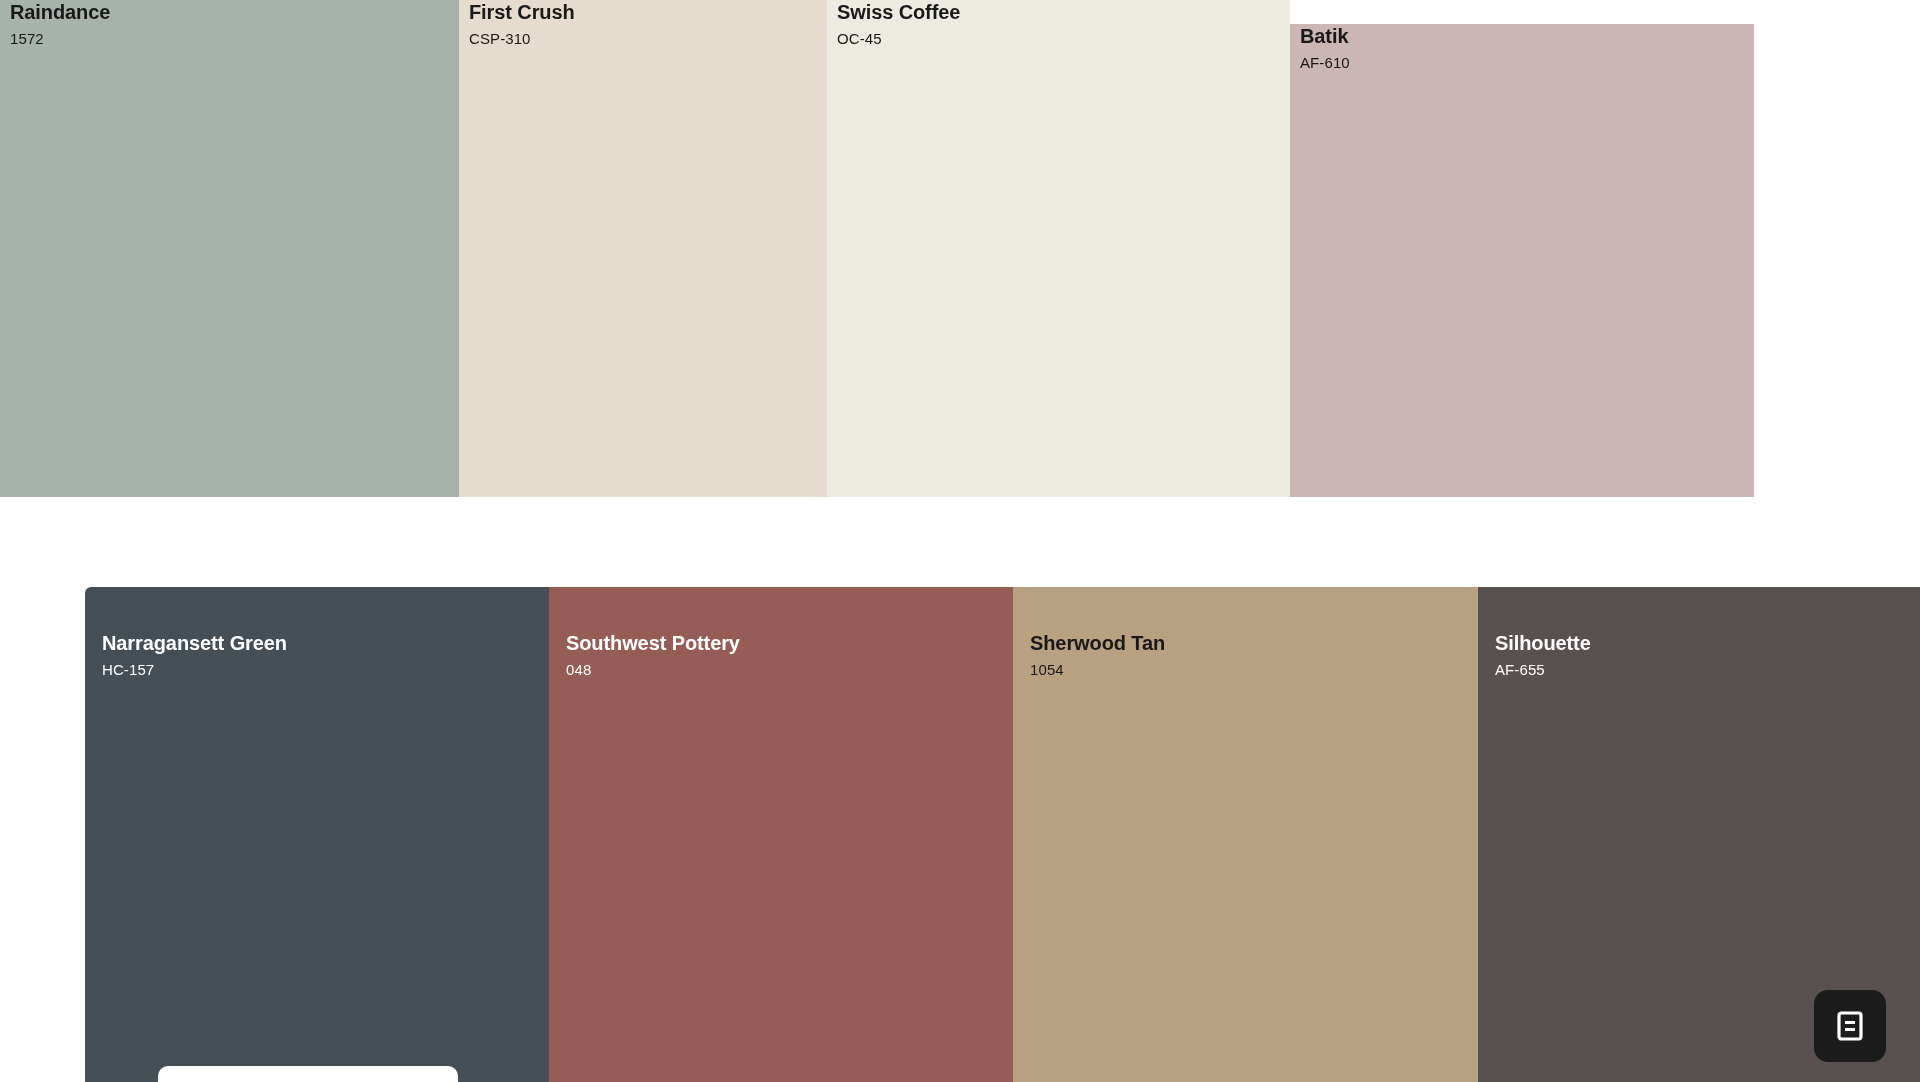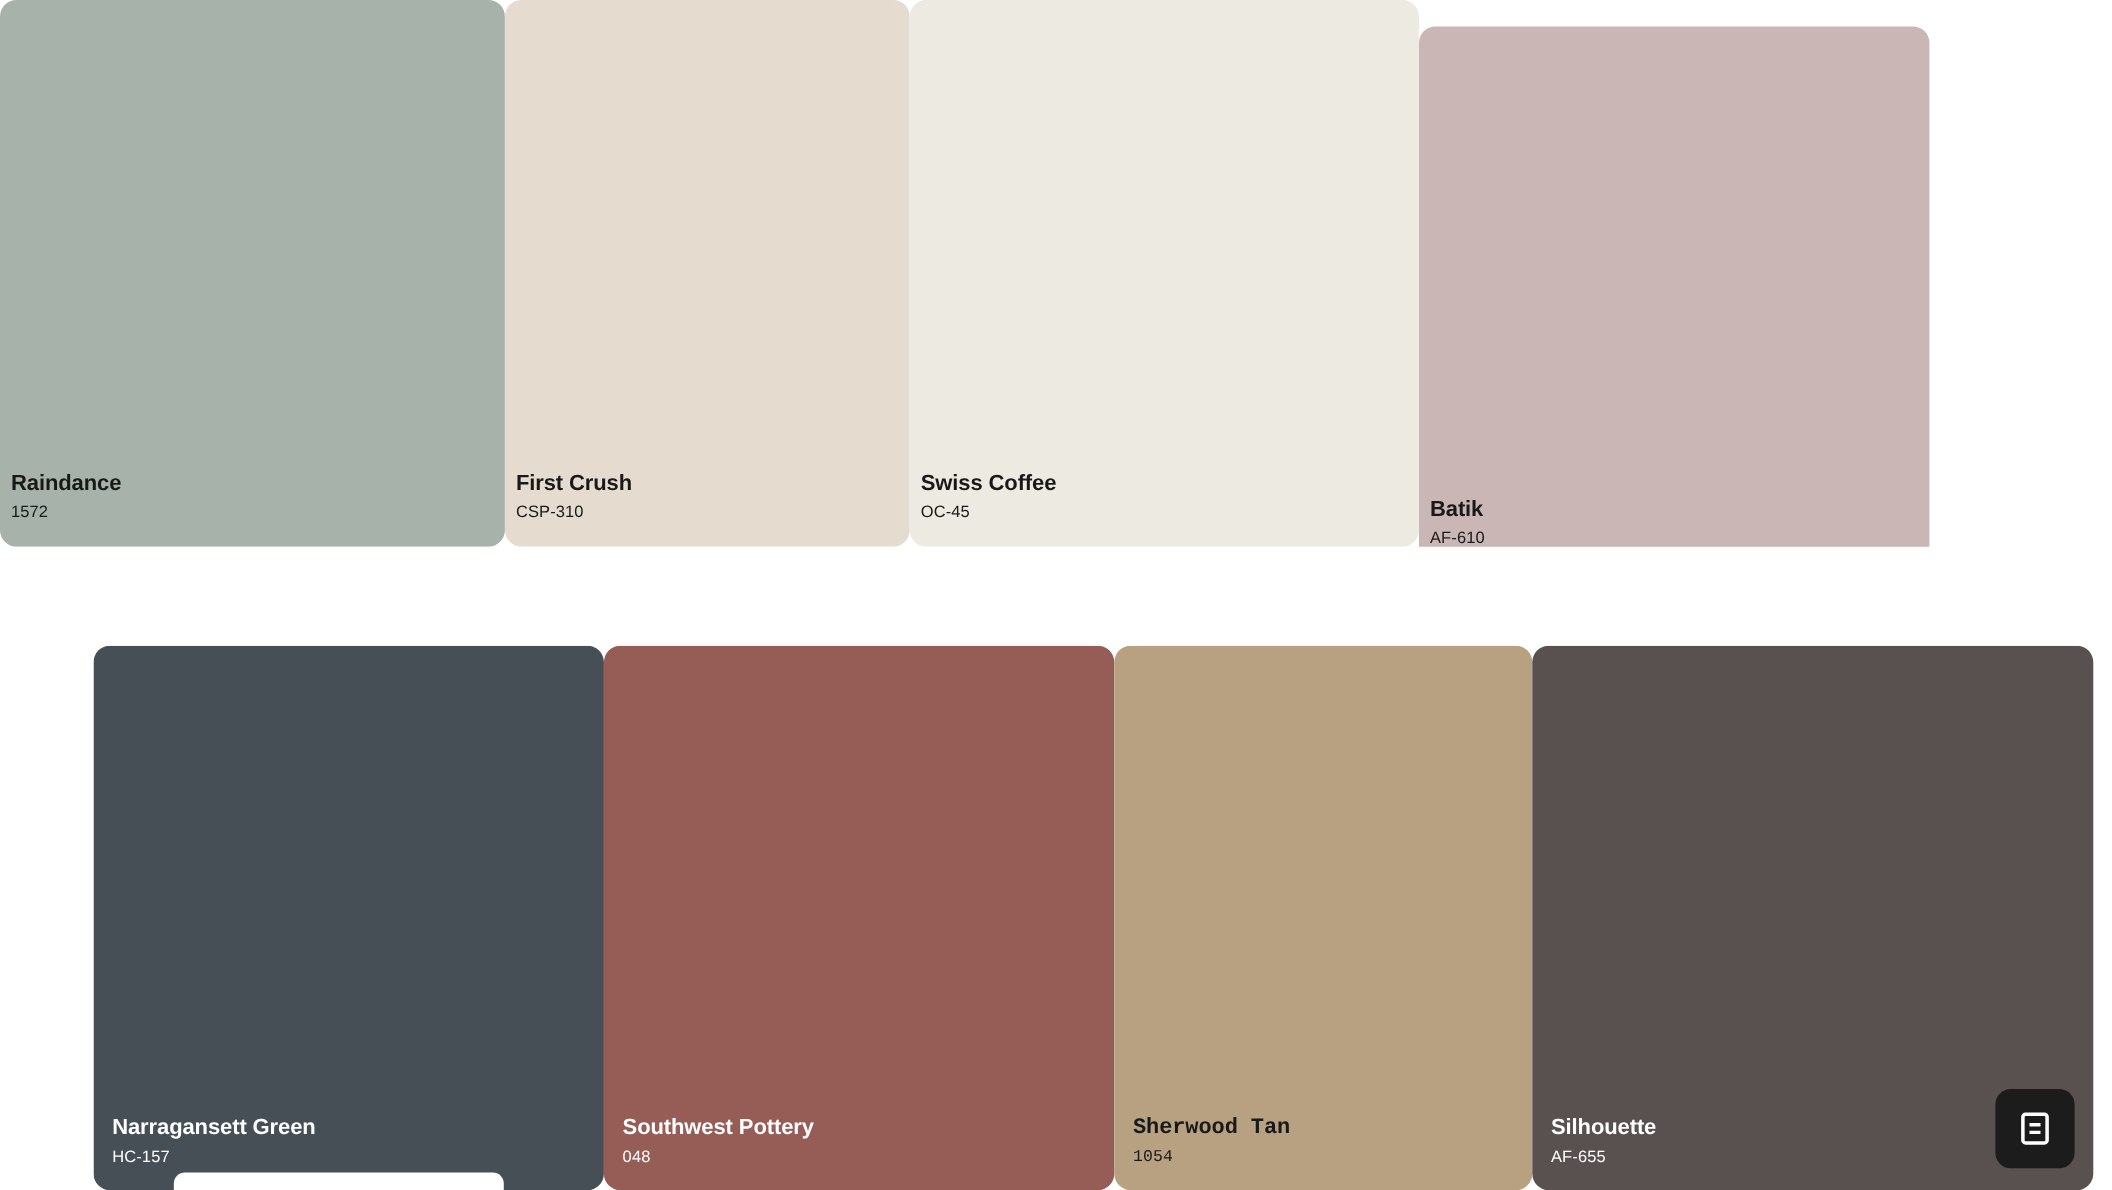--- a/index.html
+++ b/index.html
@@ -43,22 +43,21 @@
     height: 495px;
     border-top-left-radius: 6px;
   }
 
   .swatch {
     position: relative;
     height: 100%;
     flex: 0 0 auto;
     display: flex;
     flex-direction: column;
-    justify-content: flex-end;
-    border-radius: 15px;
+    justify-content: flex-start;
   }
 
   .swatch-label {
     padding: 0 0 20px 10px;
     pointer-events: none;
   }
 
   .swatch-row--bottom .swatch-label {
     padding: 0 0 19px 17px;
     margin-top: 44px;
@@ -157,21 +156,21 @@
           <div class="swatch-name">Narragansett Green</div>
           <div class="swatch-code">HC-157</div>
         </div>
       </div>
       <div class="swatch text-light" style="background: rgb(149, 93, 85); width: 464px;">
         <div class="swatch-label">
           <div class="swatch-name">Southwest Pottery</div>
           <div class="swatch-code">048</div>
         </div>
       </div>
-      <div class="swatch text-dark" style="background: rgb(184, 161, 128); width: 380px; font-family: Liberation Mono, monospace;">
+      <div class="swatch text-dark" style="background: rgb(184, 161, 128); width: 465px;">
         <div class="swatch-label">
           <div class="swatch-name">Sherwood Tan</div>
           <div class="swatch-code">1054</div>
         </div>
       </div>
       <div class="swatch text-light" style="background: rgb(89, 80, 80); width: 510px;">
         <div class="swatch-label">
           <div class="swatch-name">Silhouette</div>
           <div class="swatch-code">AF-655</div>
         </div>

